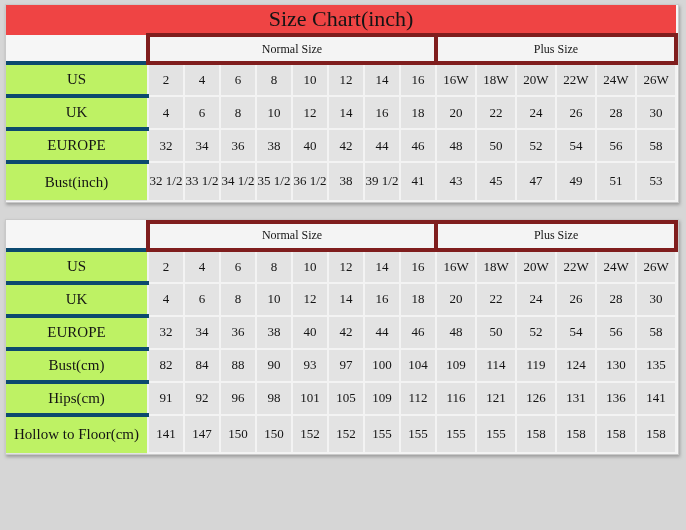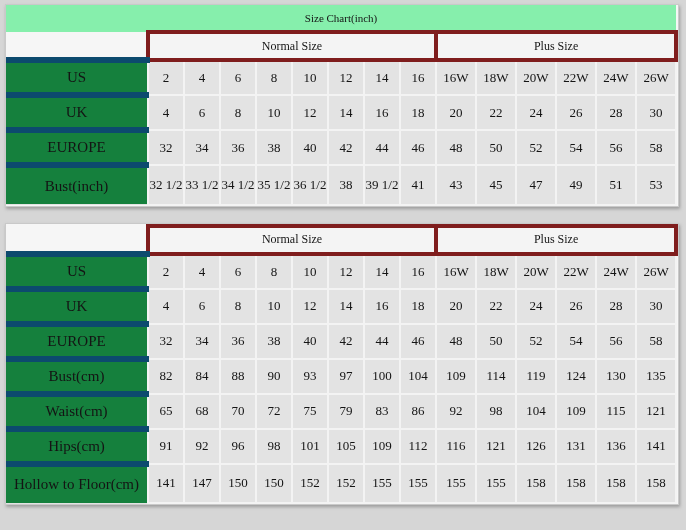--- a/index.html
+++ b/index.html
@@ -17,35 +17,35 @@
     border:1px solid #c9c9c9;
     box-shadow:1px 2px 3px rgba(110,110,110,.55);
   }
   .chart-wrap.second{margin-top:16px;}
   table{border-collapse:collapse;table-layout:fixed;width:100%;}
   col.c-label{width:142px;}
   col.c-n{width:36px;}
   col.c-p{width:40px;}
   th,td{font-weight:normal;text-align:center;vertical-align:middle;}
   th.title{
-    font-size:11px;
+    font-size:22px;
     height:23px;
-    background:#86efac;
+    background:#ef4444;
   }
   tr.groups th.group{
     font-size:12px;
     height:22px;
     background:#f4f4f4;
     border:4px solid #7f1d1d;
   }
   tr.groups th.spacer{background:#f6f6f6;border:none;}
   th.rowlabel{
     font-size:15px;
-    background:#15803d;
-    border-top:6px solid #0c4a6e;
+    background:#bef264;
+    border-top:4px solid #0c4a6e;
     border-bottom:1px solid #e3e3e3;
     height:27px;
   }
   td.val{
     font-size:13px;
     background:#e3e3e3;
     border:2px solid #f3f3f3;
     height:25px;
     padding:0;
     white-space:nowrap;
@@ -247,37 +247,20 @@
           <td class="val">100</td>
           <td class="val">104</td>
           <td class="val">109</td>
           <td class="val">114</td>
           <td class="val">119</td>
           <td class="val">124</td>
           <td class="val">130</td>
           <td class="val">135</td>
         </tr>
         <tr>
-          <th class="rowlabel">Waist(cm)</th>
-          <td class="val">65</td>
-          <td class="val">68</td>
-          <td class="val">70</td>
-          <td class="val">72</td>
-          <td class="val">75</td>
-          <td class="val">79</td>
-          <td class="val">83</td>
-          <td class="val">86</td>
-          <td class="val">92</td>
-          <td class="val">98</td>
-          <td class="val">104</td>
-          <td class="val">109</td>
-          <td class="val">115</td>
-          <td class="val">121</td>
-        </tr>
-        <tr>
           <th class="rowlabel">Hips(cm)</th>
           <td class="val">91</td>
           <td class="val">92</td>
           <td class="val">96</td>
           <td class="val">98</td>
           <td class="val">101</td>
           <td class="val">105</td>
           <td class="val">109</td>
           <td class="val">112</td>
           <td class="val">116</td>

